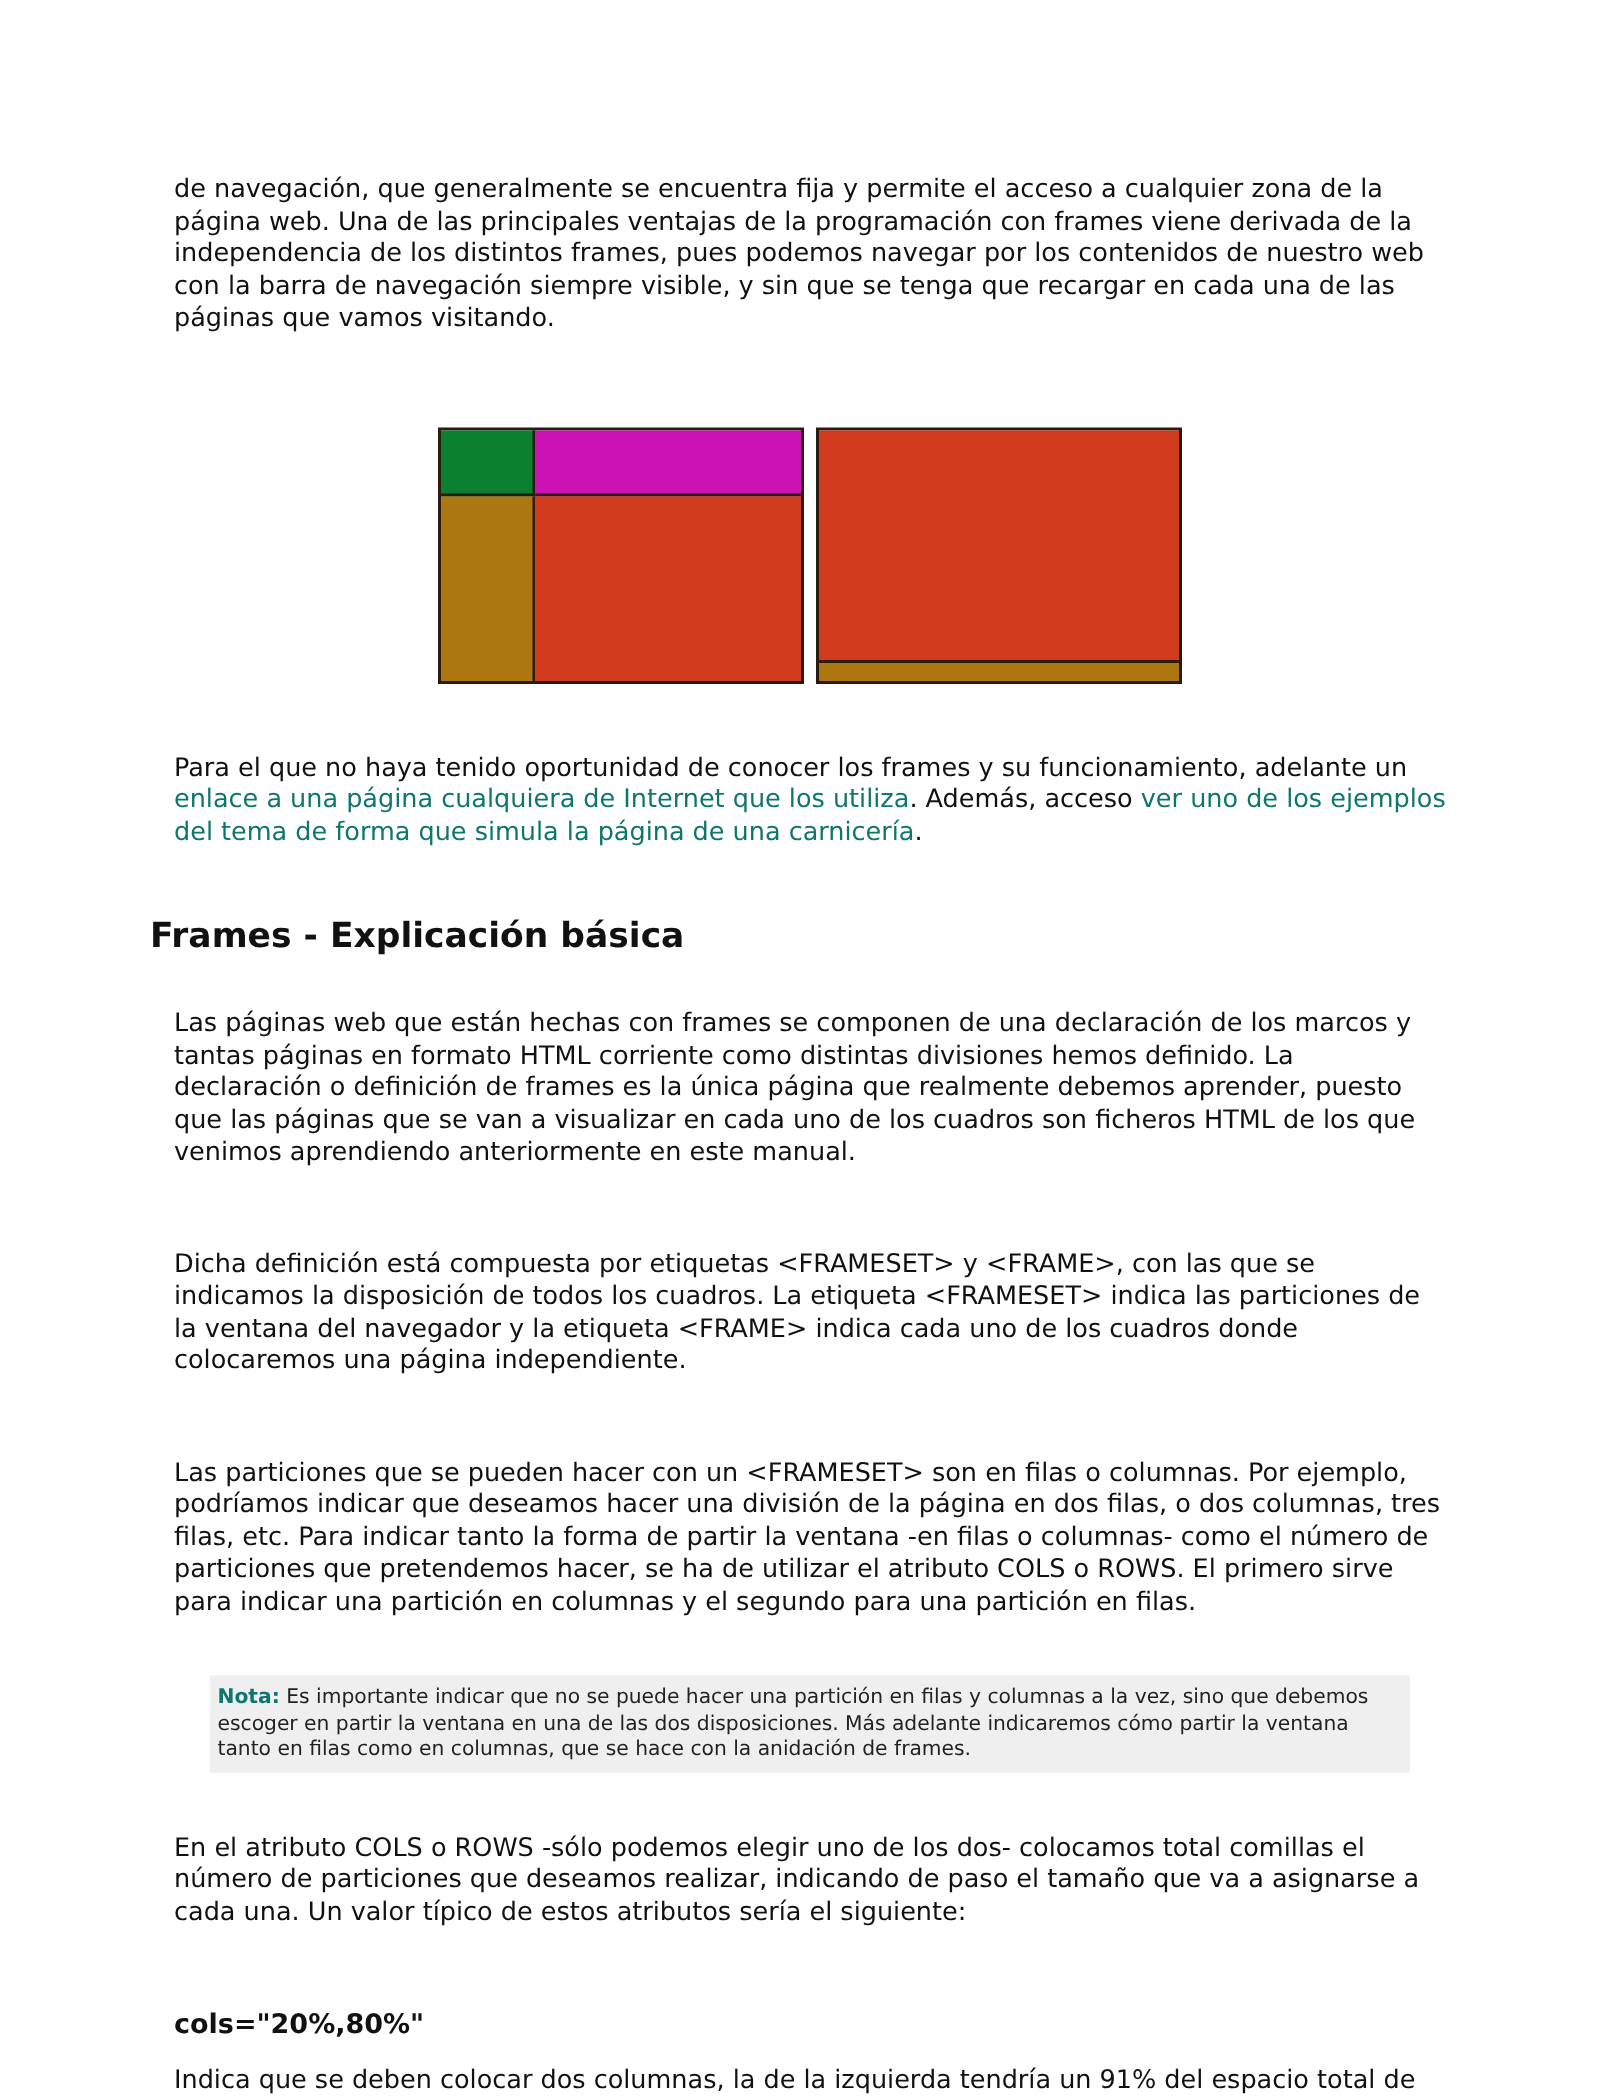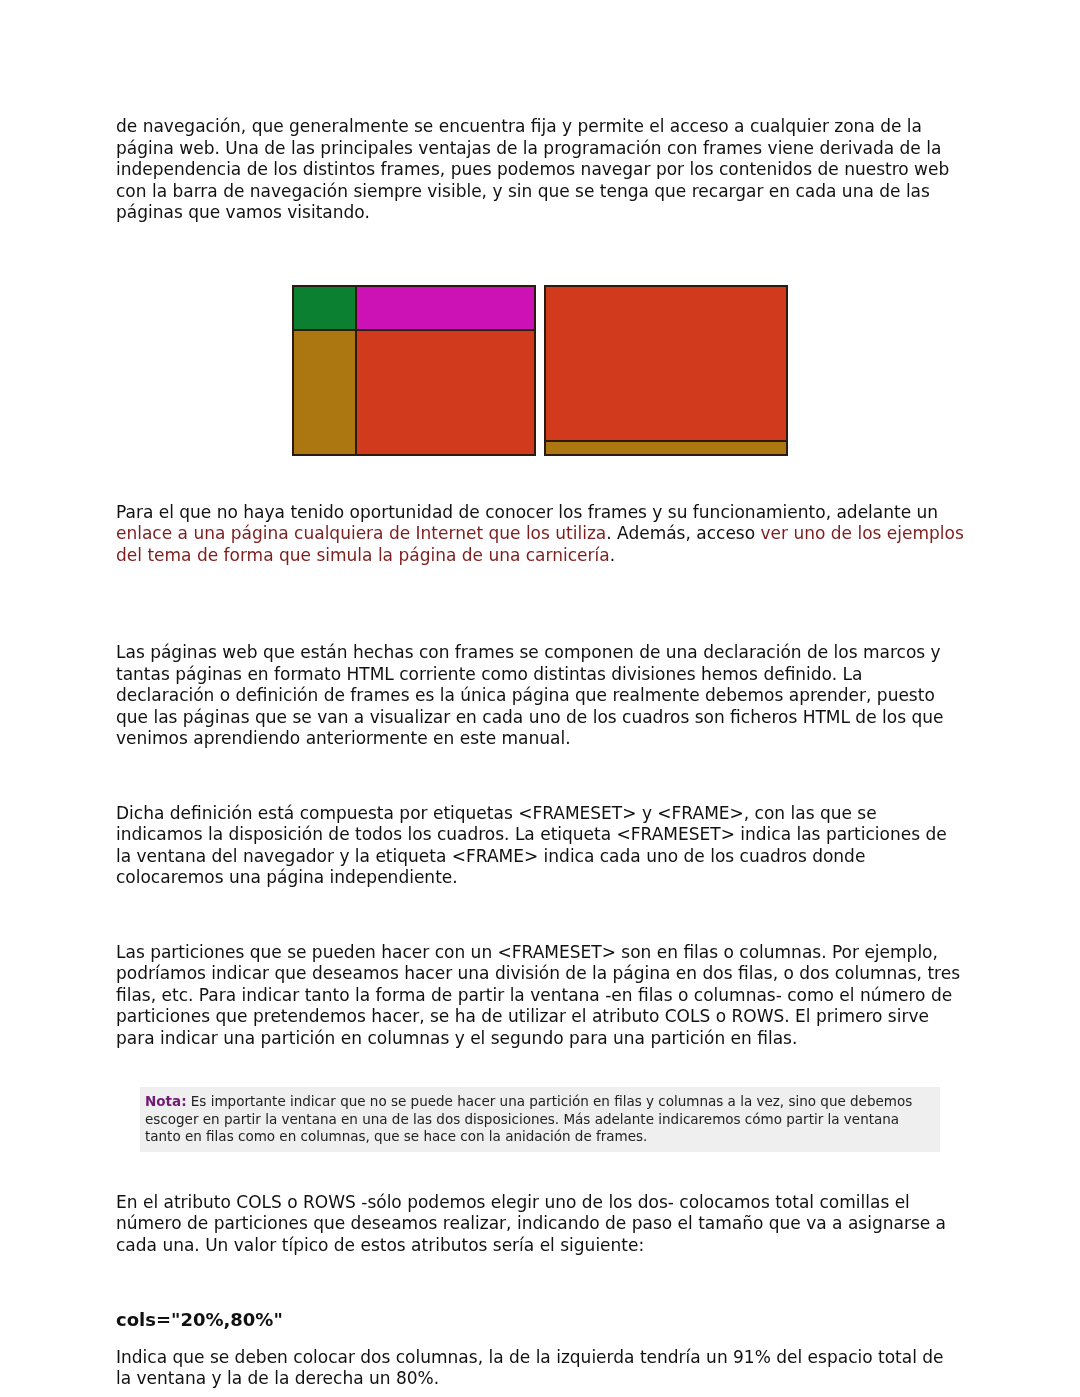--- a/index.html
+++ b/index.html
@@ -21,21 +21,21 @@
       top: 100px;
       width: 880px;
     }
     p {
       margin: 16px;
       font-size: 17px;
       line-height: 21.5px;
     }
     .gap { height: 21px; }
     a.link {
-      color: #7f1d1d;
+      color: #0f766e;
       text-decoration: none;
     }
     .figures {
       position: relative;
       height: 225px;
     }
     .fig {
       position: absolute;
       border: 2px solid #2a1a10;
       box-sizing: border-box;
@@ -57,21 +57,21 @@
       color: #111111;
     }
     .note {
       margin: 0 40px 0 40px;
       background: #efefef;
       padding: 6px 18px 6px 5px;
       font-size: 13.5px;
       line-height: 17.5px;
       color: #222222;
     }
-    .note b { color: #701a75; }
+    .note b { color: #0f766e; }
     .code {
       font-weight: bold;
       font-size: 18px;
       line-height: 21.5px;
     }
   </style>
 </head>
 <body>
 
 <div class="content">
@@ -88,20 +88,21 @@
     </div>
     <div class="fig fig2">
       <div class="cell c-red2"></div>
       <div class="cell c-brown2"></div>
     </div>
   </div>
 
   <p><span>Para el que no haya tenido oportunidad de conocer los frames y su funcionamiento, adelante un </span><a class="link" href="#">enlace a una página cualquiera de Internet que los utiliza</a><span>. Además, acceso </span><a class="link" href="#">ver uno de los ejemplos del tema de forma que simula la página de una carnicería</a><span>.</span></p>
 
   <div style="height:27px"></div>
+  <h2>Frames - Explicación básica</h2>
   <div style="height:17px"></div>
 
   <p>Las páginas web que están hechas con frames se componen de una declaración de los marcos y tantas páginas en formato HTML corriente como distintas divisiones hemos definido. La declaración o definición de frames es la única página que realmente debemos aprender, puesto que las páginas que se van a visualizar en cada uno de los cuadros son ficheros HTML de los que venimos aprendiendo anteriormente en este manual.</p>
   <div class="gap"></div>
   <p>Dicha definición está compuesta por etiquetas &lt;FRAMESET&gt; y &lt;FRAME&gt;, con las que se indicamos la disposición de todos los cuadros. La etiqueta &lt;FRAMESET&gt; indica las particiones de la ventana del navegador y la etiqueta &lt;FRAME&gt; indica cada uno de los cuadros donde colocaremos una página independiente.</p>
   <div class="gap"></div>
   <p>Las particiones que se pueden hacer con un &lt;FRAMESET&gt; son en filas o columnas. Por ejemplo, podríamos indicar que deseamos hacer una división de la página en dos filas, o dos columnas, tres filas, etc. Para indicar tanto la forma de partir la ventana -en filas o columnas- como el número de particiones que pretendemos hacer, se ha de utilizar el atributo COLS o ROWS. El primero sirve para indicar una partición en columnas y el segundo para una partición en filas.</p>
 
   <div style="height:22px"></div>
   <div class="note"><b>Nota:</b><span> Es importante indicar que no se puede hacer una partición en filas y columnas a la vez, sino que debemos escoger en partir la ventana en una de las dos disposiciones. Más adelante indicaremos cómo partir la ventana tanto en filas como en columnas, que se hace con la anidación de frames.</span></div>

